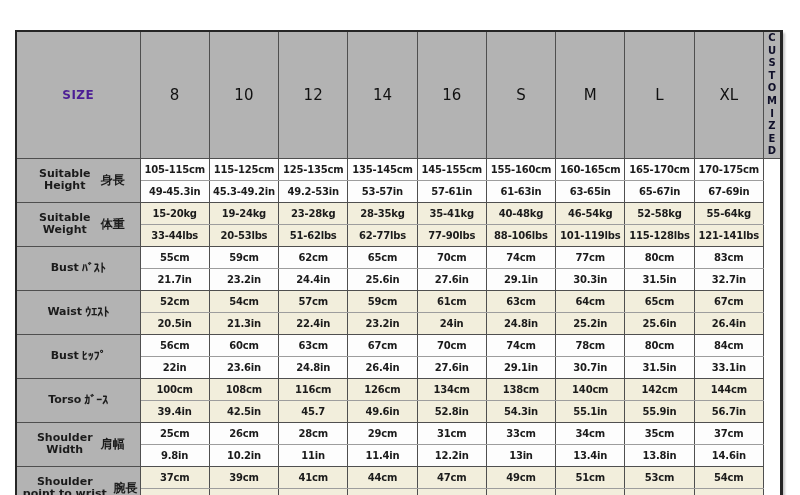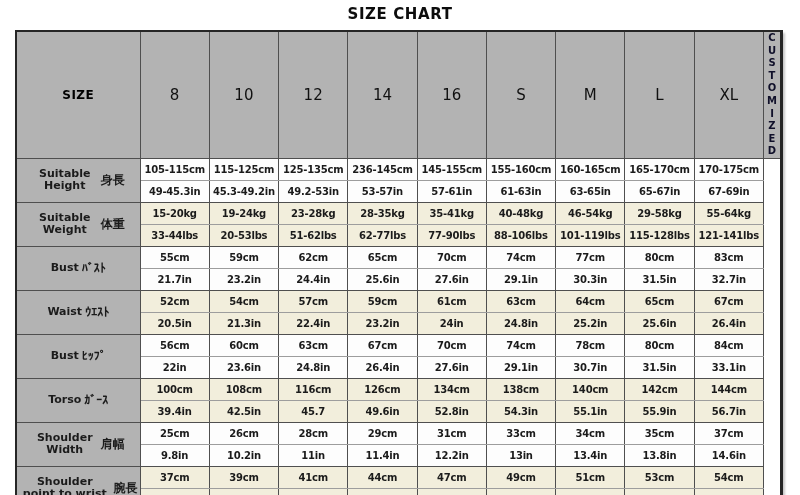--- a/index.html
+++ b/index.html
@@ -12,40 +12,39 @@
     font-size:15px;font-weight:bold;letter-spacing:.6px;color:#0d0d0d;
   }
   table.size-chart{
     position:absolute;left:15px;top:30px;width:768px;
     border-collapse:collapse;table-layout:fixed;
     border:2px solid #262626;border-right-width:3px;border-bottom-width:4px;
     box-shadow:2px 3px 2px rgba(0,0,0,.22);
   }
   th,td{border:1px solid #4f4f4f;text-align:center;vertical-align:middle;padding:0;color:#1b1b1b;}
   thead th{height:23px;background:#b3b3b3;}
-  th.size-head{font-size:12px;font-weight:bold;letter-spacing:.5px;color:#000000;}
+  th.size-head{font-size:12px;font-weight:bold;letter-spacing:.5px;color:#4c1d95;}
   th.col-head{font-size:15px;font-weight:normal;color:#111111;}
   th.customized{background:#b3b3b3;}
   .vert{white-space:pre;font-size:10px;font-weight:bold;line-height:12.6px;color:#10102a;text-align:center;}
   td.data{height:21px;font-size:10px;font-weight:bold;letter-spacing:-0.2px;white-space:nowrap;}
   tr.row-white td.data{background:#fdfdfd;}
   tr.row-cream td.data{background:#f2eedc;}
   
   tr.tr-primary td.data{border-bottom-color:#9d9d9d;}
   td.label{background:#b3b3b3;}
   .lbl{display:flex;align-items:center;justify-content:center;gap:3px;line-height:1.15;padding:0 2px;}
   .lbl-en{font-size:11px;font-weight:bold;max-width:66px;}
   .lbl.long .lbl-en{max-width:96px;}
   .lbl-jp{font-size:12px;font-weight:bold;white-space:nowrap;}
 </style>
 </head>
 <body>
 
 <div class="page">
-  <div class="title">SIZE CHART</div>
   <table class="size-chart">
     <colgroup>
       <col style="width:124px">
       <col span="9">
       <col style="width:18px">
     </colgroup>
   <thead>
         <tr>
           <th class="size-head">SIZE</th>
           <th class="col-head">8</th>
@@ -75,21 +74,21 @@
         <tr class="row-white tr-primary">
           <td class="label" rowspan="2">
             <div class="lbl">
               <span class="lbl-en">Suitable Height</span>
               <span class="lbl-jp">身長</span>
             </div>
           </td>
           <td class="data">105-115cm</td>
           <td class="data">115-125cm</td>
           <td class="data">125-135cm</td>
-          <td class="data">236-145cm</td>
+          <td class="data">135-145cm</td>
           <td class="data">145-155cm</td>
           <td class="data">155-160cm</td>
           <td class="data">160-165cm</td>
           <td class="data">165-170cm</td>
           <td class="data">170-175cm</td>
         </tr>
         <tr class="row-white tr-secondary">
           <td class="data">49-45.3in</td>
           <td class="data">45.3-49.2in</td>
           <td class="data">49.2-53in</td>
@@ -107,21 +106,21 @@
               <span class="lbl-jp">体重</span>
             </div>
           </td>
           <td class="data">15-20kg</td>
           <td class="data">19-24kg</td>
           <td class="data">23-28kg</td>
           <td class="data">28-35kg</td>
           <td class="data">35-41kg</td>
           <td class="data">40-48kg</td>
           <td class="data">46-54kg</td>
-          <td class="data">29-58kg</td>
+          <td class="data">52-58kg</td>
           <td class="data">55-64kg</td>
         </tr>
         <tr class="row-cream tr-secondary">
           <td class="data">33-44lbs</td>
           <td class="data">20-53lbs</td>
           <td class="data">51-62lbs</td>
           <td class="data">62-77lbs</td>
           <td class="data">77-90lbs</td>
           <td class="data">88-106lbs</td>
           <td class="data">101-119lbs</td>

